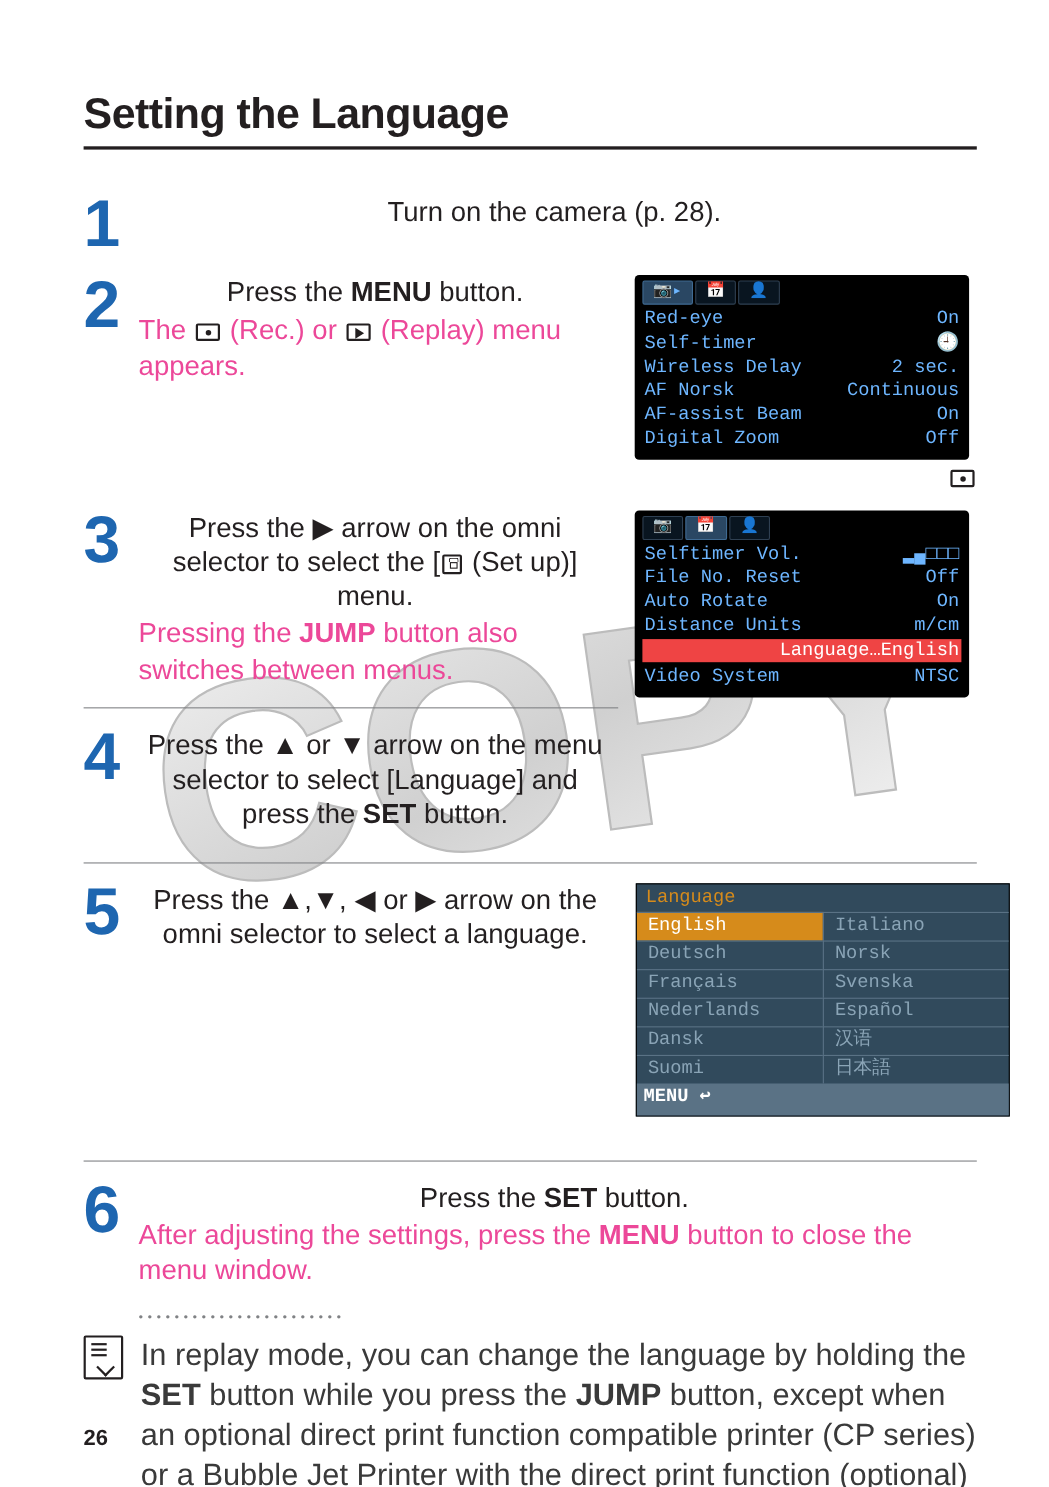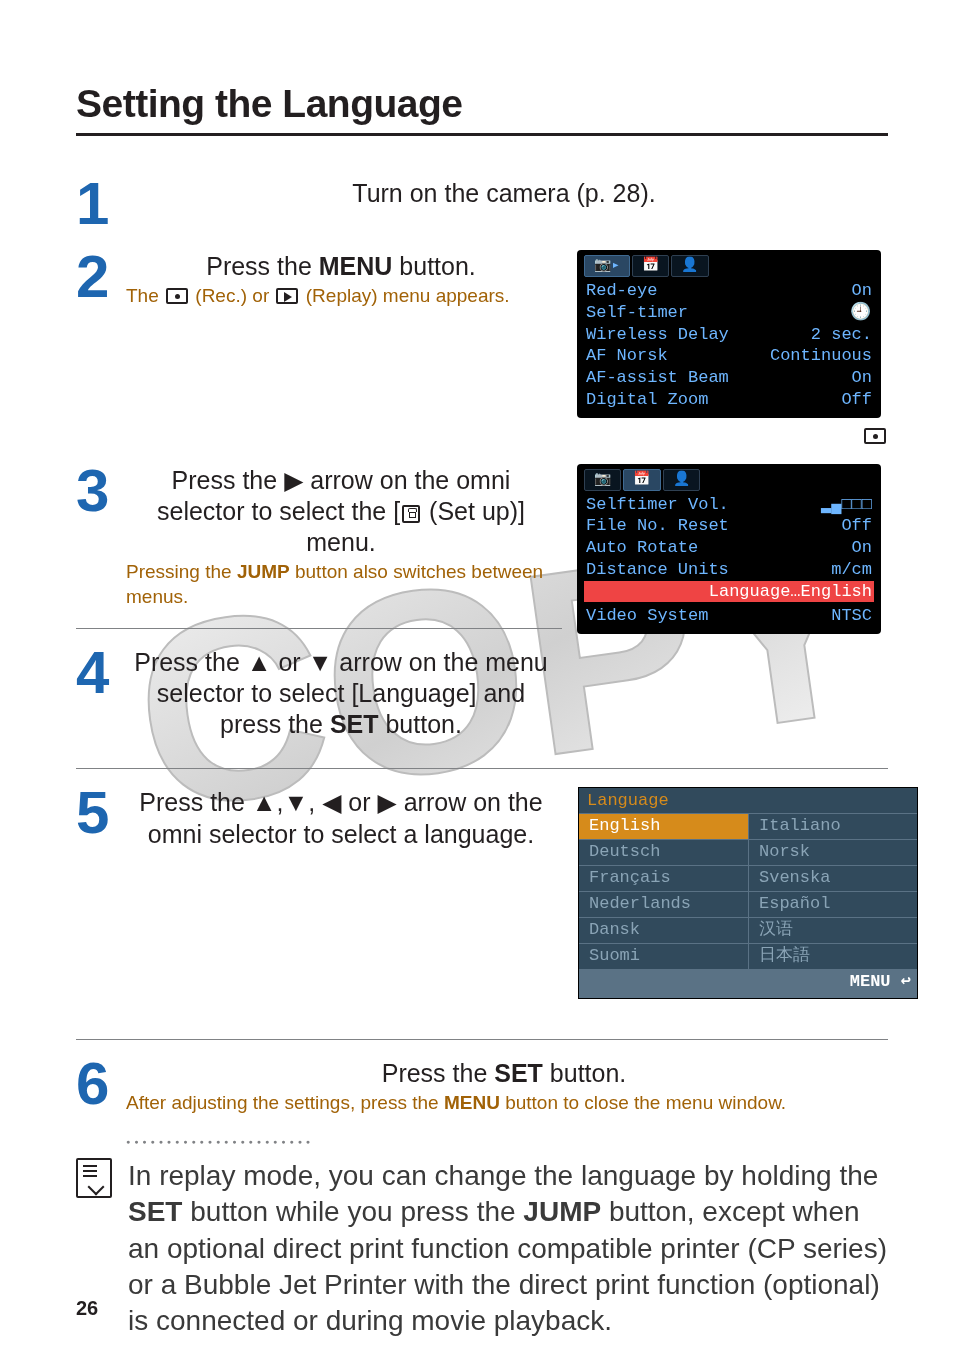--- a/index.html
+++ b/index.html
@@ -54,23 +54,23 @@
     line-height: 1.3;
     padding-right: 6px;
   }
   .step-head {
     font-size: 25px;
     font-weight: 400;
     line-height: 1.25;
     text-align: center;
   }
   .step-sub {
-    font-size: 19px;
+    font-size: 25px;
     font-weight: 300;
-    color: #a16207;
+    color: #ec4899;
     margin-top: 2px;
   }
   .btn-label { font-weight: 700; }
   .right-col {
     width: 310px;
     flex-shrink: 0;
   }
   .row {
     display: flex;
     align-items: flex-start;
@@ -141,21 +141,21 @@
     font-family:"Courier New",monospace;
     font-size:17px;
     line-height:1.35;
   }
   .lang-lcd .hdr { color:#d68b1b; padding:2px 8px 0; font-size:17px;}
   .lang-lcd .body { display:flex; }
   .lang-lcd .col { flex:1; display:flex; flex-direction:column; }
   .lang-lcd .cell { color:#8aa4b6; padding:1px 10px; border-top:1px solid #5a7285;}
   .lang-lcd .col + .col .cell { border-left:1px solid #5a7285;}
   .lang-lcd .cell.sel { background:#d68b1b; color:#fff;}
-  .lang-lcd .ftr { text-align:right; padding:2px 6px 4px; color:#fff; font-weight:bold; background:#5a7285;}
+  .lang-lcd .ftr { text-align:left; padding:2px 6px 4px; color:#fff; font-weight:bold; background:#5a7285;}
 
   .dots::after{
     content:"● ● ● ● ● ● ● ● ● ● ● ● ● ● ● ● ● ● ● ● ● ● ●";
     font-size:7px; letter-spacing:1px; color:#808285;
   }
   .tip {
     display:flex; gap:16px; margin-top:10px; font-size:28px; line-height:1.3;
     color:#3a3a3a; font-weight:300;
   }
   .tip-icon{width:36px;height:40px;border:2px solid #231f20;border-radius:2px;position:relative;flex-shrink:0;}

